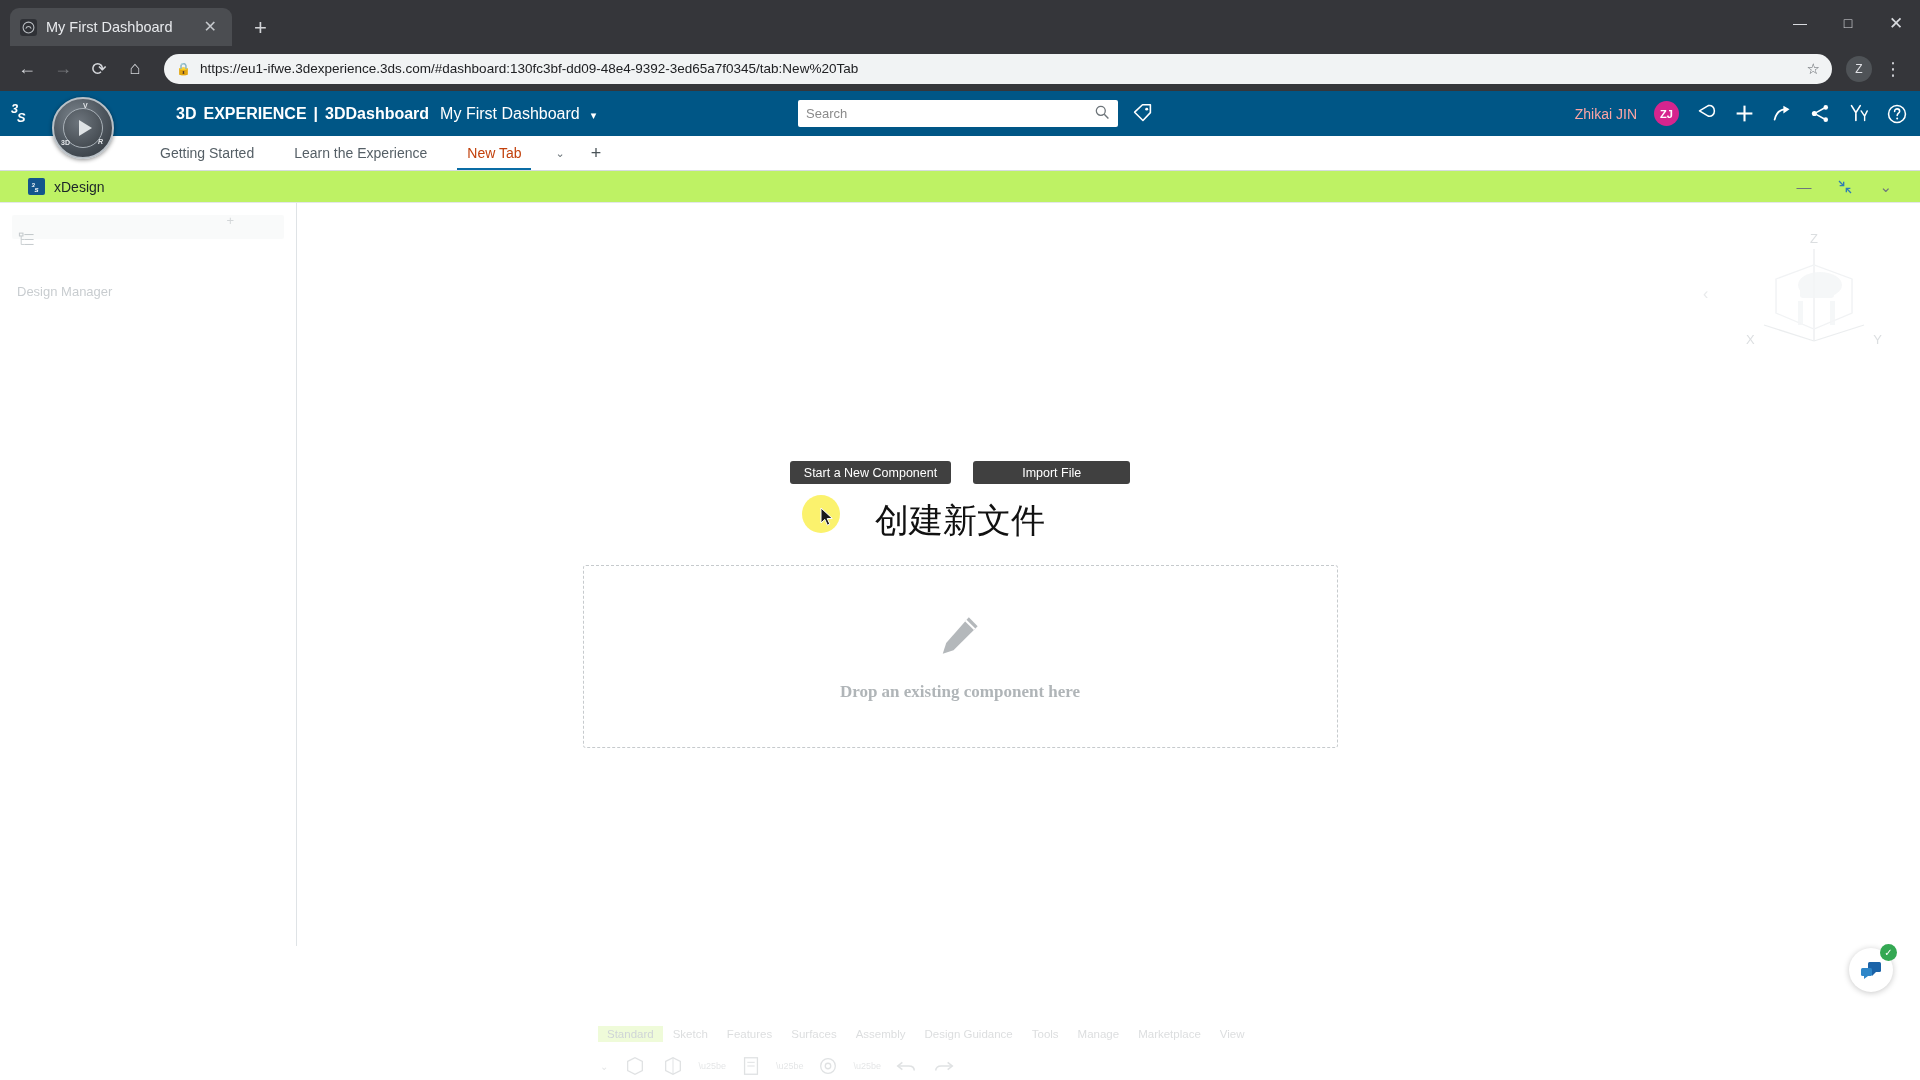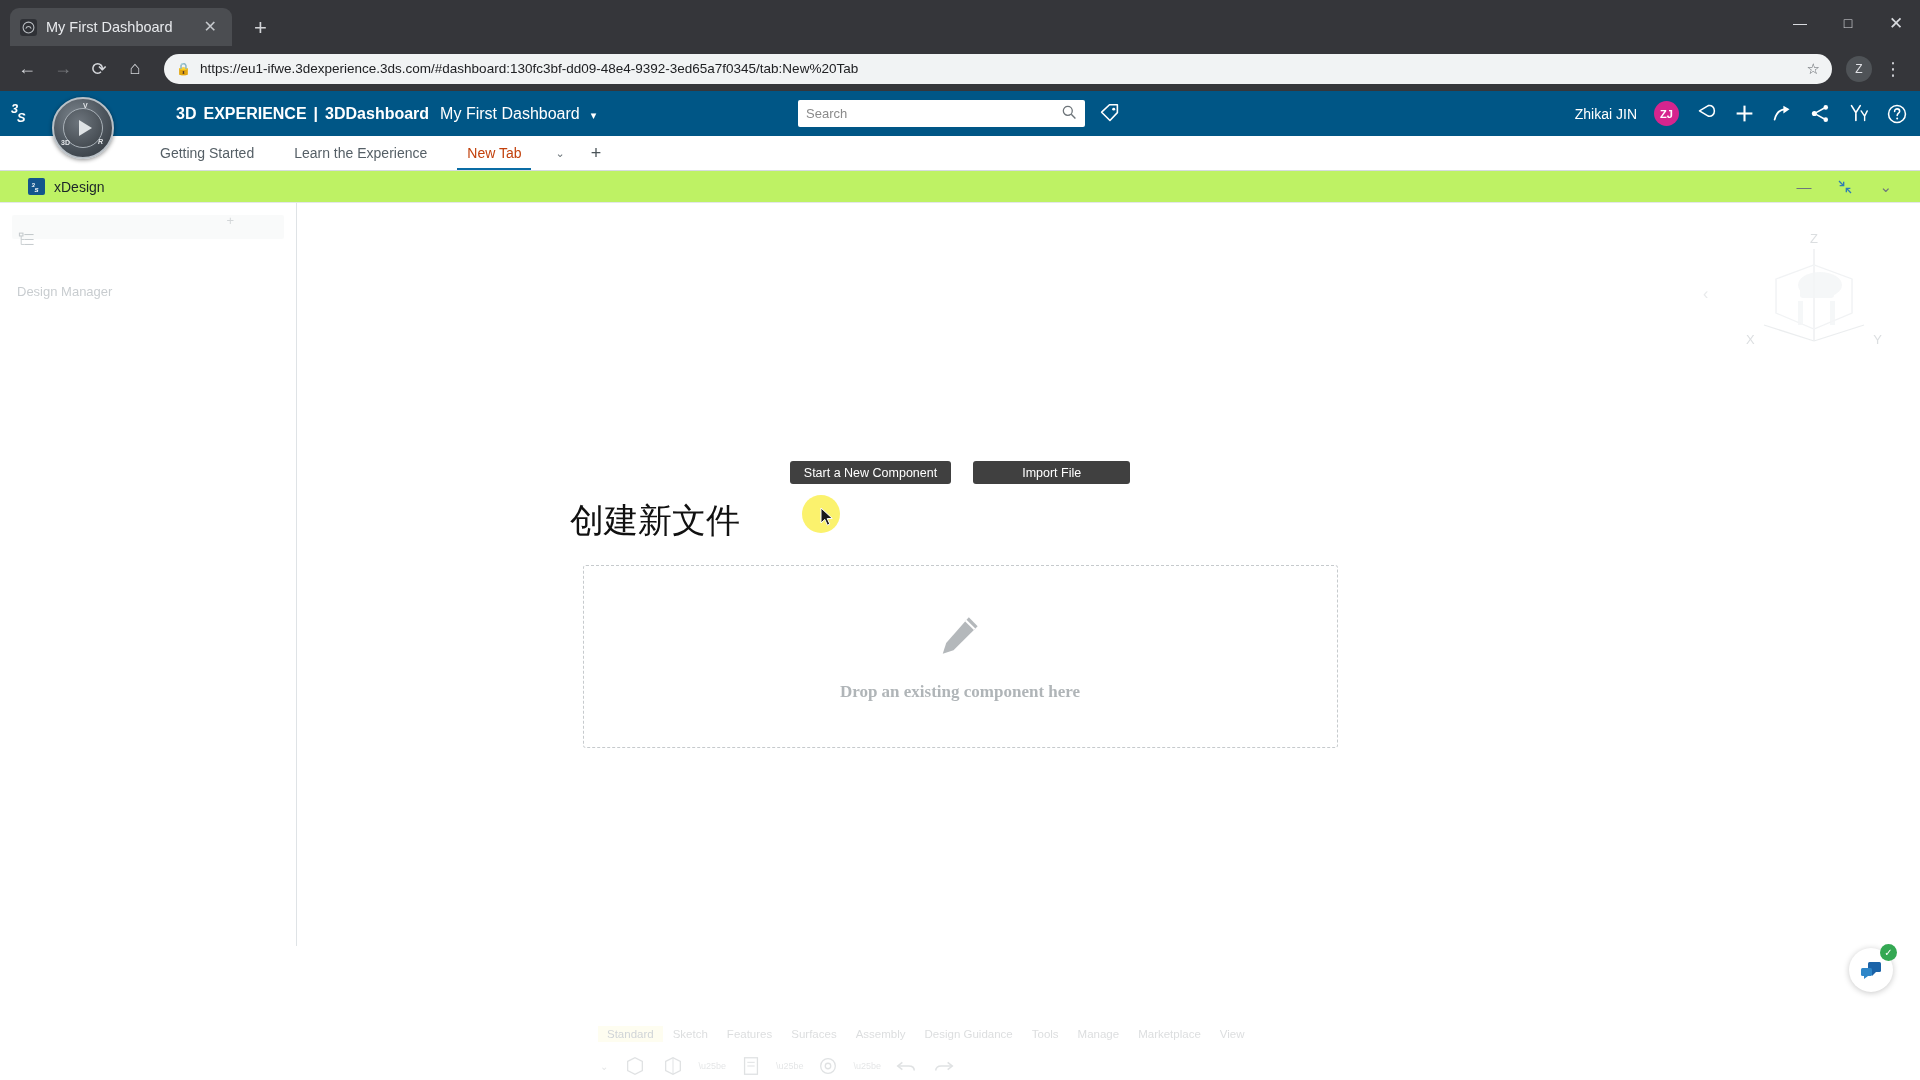--- a/index.html
+++ b/index.html
@@ -117,37 +117,37 @@
   .dx-title .b { font-weight: bold; }
   .dx-title .thin { font-weight: 700; }
   .dx-title .dash-name { font-weight: 400; margin-left: 4px; }
   .dx-caret { font-size: 11px; margin-left: 4px; }
 
   .dx-search-wrap {
     position: absolute; left: 798px; top: 9px;
     display: flex; align-items: center; gap: 14px;
   }
   .dx-search {
-    width: 287px; height: 27px; background: #ffffff; border-radius: 2px;
+    width: 320px; height: 27px; background: #ffffff; border-radius: 2px;
     display: flex; align-items: center; padding: 0 8px;
   }
   .dx-search input {
     border: 0; outline: 0; flex: 1; font-size: 13px;
     color: #333; font-family: "Liberation Sans", sans-serif;
     background: transparent;
   }
   .dx-search input::placeholder { color: #8a8a8a; }
   .dx-icon {
     color: #ffffff; display: flex; align-items: center; justify-content: center;
   }
   .dx-right {
     position: absolute; right: 12px; top: 0; height: 45px;
     display: flex; align-items: center; gap: 17px;
   }
-  .dx-user { color: #ffffff; font-size: 14px; }
+  .dx-user { color: #fca5a5; font-size: 14px; }
   .avatar {
     width: 25px; height: 25px; border-radius: 50%;
     background: #d6258e; color: #ffffff; font-size: 11px;
     display: flex; align-items: center; justify-content: center;
     font-weight: bold;
   }
 
   
   .dash-tabs {
     height: 35px; background: #ffffff; border-bottom: 1px solid #d6dbdf;
@@ -213,21 +213,21 @@
   }
   .btn-row { display: flex; justify-content: center; gap: 22px; }
   .blue-btn {
     background: #404040; color: #ffffff; border: 0;
     font-size: 12.5px; font-family: "Liberation Sans", sans-serif;
     border-radius: 3px; height: 23px; padding: 0 14px;
     min-width: 157px; cursor: pointer;
   }
   .annot-wrap {
     position: relative; margin-top: 11px; height: 52px;
-    display:flex; align-items:center; justify-content:flex-start;
+    display:flex; align-items:center; justify-content:center;
   }
   .cursor-highlight {
     position: absolute; left: 232px; top: 0px;
     width: 38px; height: 38px; border-radius: 50%;
     background: #fbf26d;
   }
   .cursor-arrow {
     position: absolute; left: 248px; top: 12px;
     width: 0; height: 0; z-index: 3;
     border-left: 2px solid transparent;
@@ -261,21 +261,21 @@
 
   
   .ribbon {
     position: absolute; left: 598px; bottom: 0; width: 722px; height: 56px;
     opacity: .24;
   }
   .ribbon-tabs { display: flex; align-items: center; gap: 1px; height: 19px; }
   .rt {
     font-size: 11.5px; color: #6d7479; padding: 2px 9px;
   }
-  .rt.active { background: #fef9c3; color: #3a4d5c; }
+  .rt.active { background: #bef264; color: #3a4d5c; }
   .ribbon-icons {
     display: flex; align-items: center; gap: 12px; padding: 10px 6px 0 2px;
   }
   .ri {
     width: 26px; height: 26px; color: #7c858b; font-size: 19px;
     display:flex; align-items:center; justify-content:center;
   }
   .ri-dot { font-size: 9px; color: #8d9499; }
   .ribbon-collapse { font-size: 10px; color: #8d9499; padding-right: 2px; }
 

